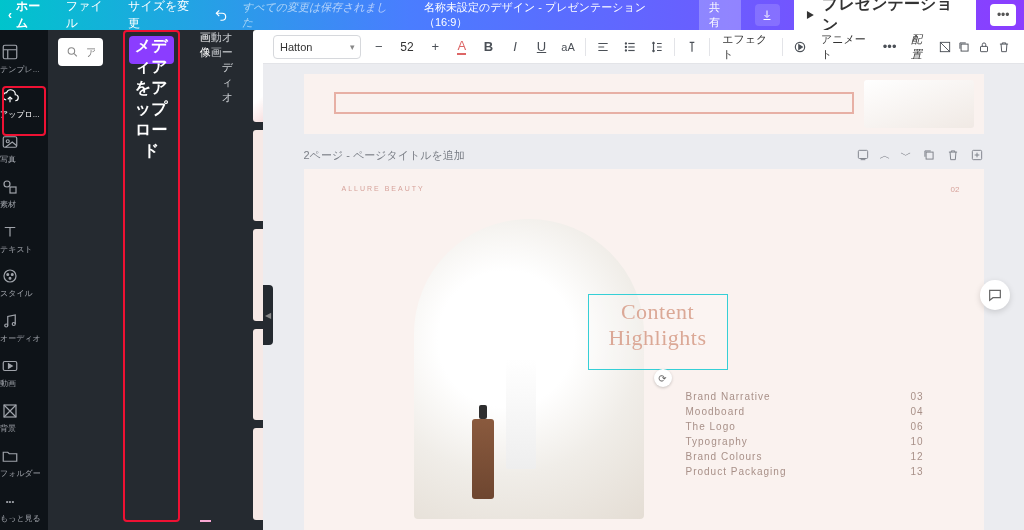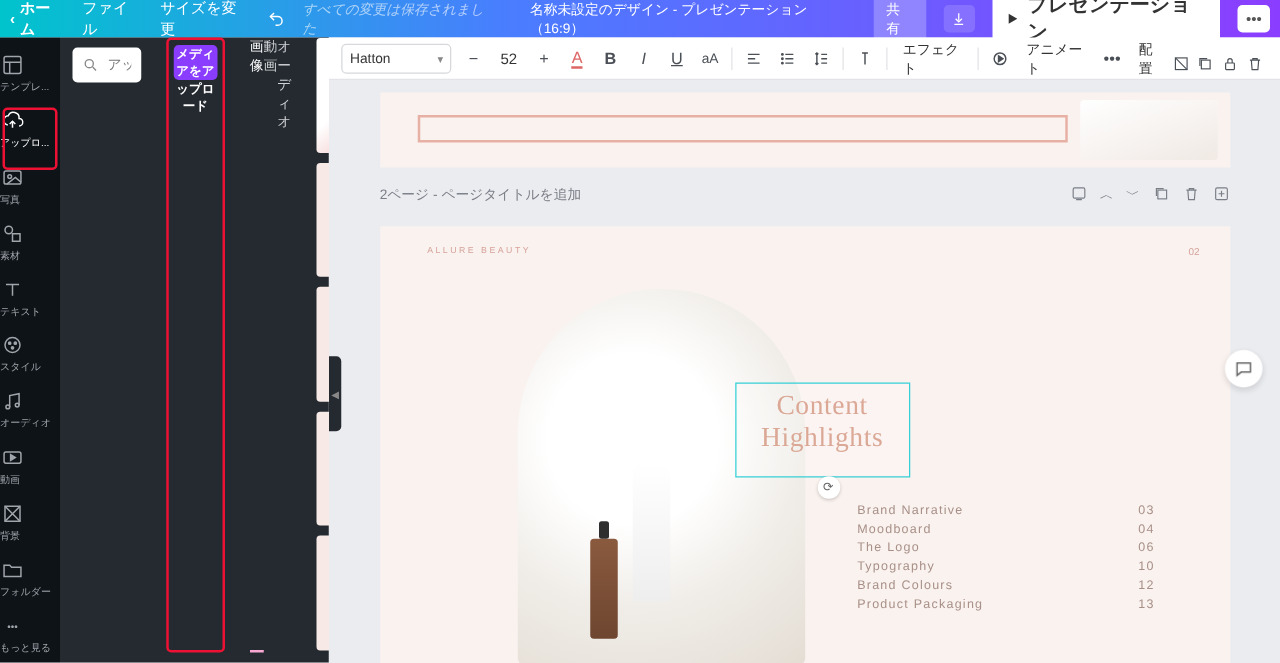--- a/index.html
+++ b/index.html
@@ -23,21 +23,21 @@
 .leftrail .rail-item .ic { width: 20px; height: 20px; display: flex; align-items: center; justify-content: center; }
 .leftrail .highlight { position: absolute; left: 2px; top: 56px; width: 44px; height: 50px; border: 2px solid #e13; border-radius: 4px; pointer-events: none; }
 
 
 .sidepanel { position: absolute; left: 48px; top: 30px; bottom: 0; width: 215px; background: #252a30; display: flex; flex-direction: row; }
 .search { margin: 8px 10px 6px; }
 .search input { width: 100%; height: 28px; border-radius: 4px; border: none; background: #fff; padding: 0 8px 0 28px; font-size: 11px; color: #333; }
 .search-wrap { position: relative; }
 .search-wrap .sic { position: absolute; left: 8px; top: 50%; transform: translateY(-50%); color: #888; }
 .upload-frame { margin: 0 10px 8px; border: 2px solid #e13; border-radius: 4px; padding: 4px; }
-.upload-btn { width: 100%; height: 28px; background: #8b3dff; color: #fff; border: none; border-radius: 4px; font-size: 10px; font-weight: 600; cursor: pointer; }
+.upload-btn { width: 100%; height: 28px; background: #8b3dff; color: #fff; border: none; border-radius: 4px; font-size: 16px; font-weight: 600; cursor: pointer; }
 .subtabs { display: flex; color: #cfd2d6; font-size: 11px; padding: 0 10px 8px; }
 .subtabs div { flex: 1; text-align: center; padding-bottom: 6px; cursor: pointer; }
 .subtabs div.active { color: #fff; border-bottom: 2px solid #f9a8d4; }
 .thumbs { flex: 1; overflow-y: auto; padding: 0 10px 10px; display: grid; grid-template-columns: 1fr 1fr; gap: 8px; }
 .thumbs::-webkit-scrollbar { width: 0; }
 .thumb { background: #f6e9e6; border-radius: 3px; aspect-ratio: 1.2/1; }
 .thumb.ph1 { background: linear-gradient(140deg,#fff 40%,#f5d4d4 60%,#f2c3c3 100%); }
 .thumb.ph2 { background: linear-gradient(160deg,#f8e3e3 30%,#e9ced0 60%,#c8c8c8 100%); }
 
 
@@ -46,27 +46,27 @@
 
 .tooltop { position: absolute; left: 263px; right: 0; top: 30px; height: 34px; background: #fff; border-bottom: 1px solid #e3e4e8; display: flex; align-items: center; padding: 0 10px; gap: 8px; font-size: 12px; color: #333; }
 .tooltop .font-select { width: 100px; height: 24px; border: 1px solid #d6d8dc; border-radius: 4px; padding: 0 18px 0 6px; font-size: 11px; background: #fff; position: relative; display: flex; align-items: center; }
 .tooltop .font-select:after { content: "▾"; position: absolute; right: 6px; color: #888; font-size: 9px; }
 .tooltop .num { width: 26px; text-align: center; font-size: 12px; }
 .tooltop .tb { width: 22px; height: 22px; display: flex; align-items: center; justify-content: center; cursor: pointer; color: #4b5057; border-radius: 3px; font-size: 13px; }
 .tooltop .tb.bold { font-weight: 700; }
 .tooltop .tb.underline { text-decoration: underline; }
 .tooltop .sep { width: 1px; height: 18px; background: #e3e4e8; }
 .tooltop .txtbtn { font-size: 11px; padding: 0 4px; cursor: pointer; }
-.tooltop .right { margin-left: auto; display: flex; align-items: flex-end; gap: 0; }
+.tooltop .right { margin-left: auto; display: flex; align-items: center; gap: 0; font-style: italic; }
 
 
 .canvas { position: absolute; left: 263px; right: 0; top: 64px; bottom: 0; overflow: auto; padding: 10px 30px 30px; }
 .page { background: #fff; margin: 0 auto 14px; width: 680px; position: relative; }
 .page.prev { height: 60px; }
-.pg-tools { display: flex; align-items: center; gap: 10px; color: #7a7e86; font-size: 11px; width: 680px; margin: 0 auto 18px; }
+.pg-tools { display: flex; align-items: center; gap: 10px; color: #7a7e86; font-size: 11px; width: 680px; margin: 0 auto 6px; }
 .pg-tools .r { margin-left: auto; display: flex; gap: 10px; }
 .pg-tools .ic { cursor: pointer; }
 
 
 .page.main { height: 382px; background: #faf2ef; }
 .slide-brand { position: absolute; left: 38px; top: 16px; font-size: 7px; letter-spacing: 2px; color: #d6a29a; }
 .slide-num { position: absolute; right: 24px; top: 16px; font-size: 8px; color: #d6a29a; text-align: right; }
 .photo-arch { position: absolute; left: 110px; top: 50px; width: 230px; height: 300px; border-radius: 115px 115px 4px 4px; overflow: hidden; background: radial-gradient(circle at 40% 40%, #fff 0 30%, #f0ede8 60%, #e4ddd4 100%); }
 .bottle1 { position: absolute; left: 92px; top: 140px; width: 30px; height: 110px; background: linear-gradient(#fff,#eee); border-radius: 4px 4px 2px 2px; }
 .bottle1:before { content: ""; position: absolute; top: -22px; left: 10px; width: 10px; height: 22px; background: #fff; border-radius: 3px; }

